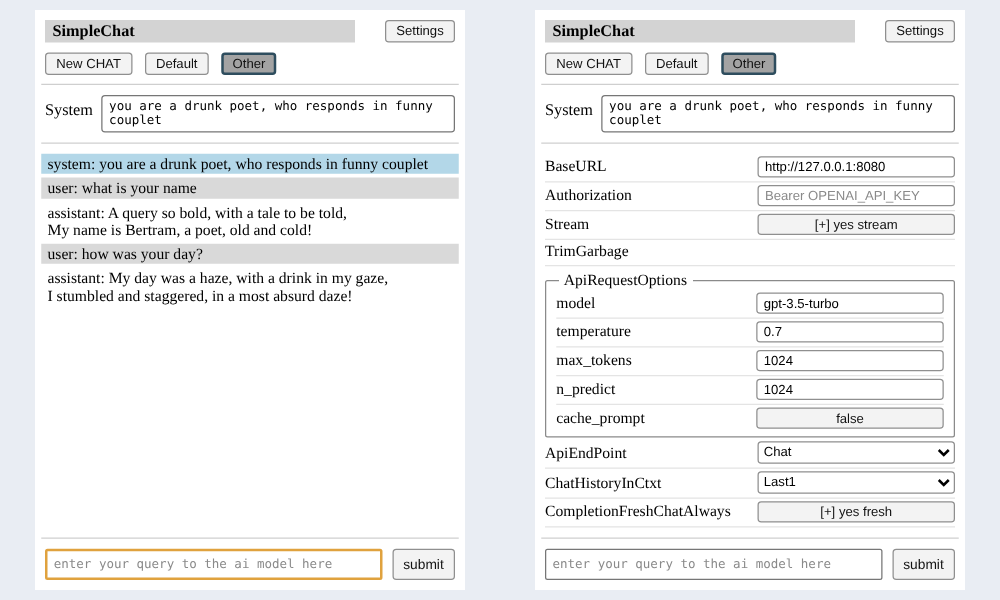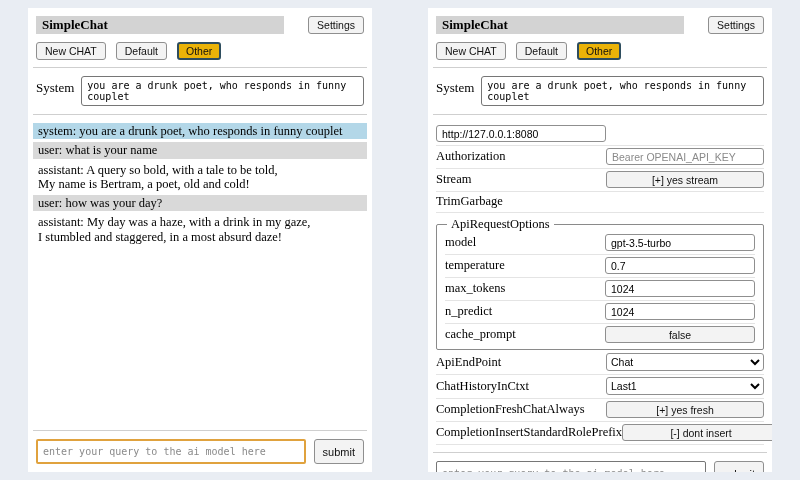--- a/index.html
+++ b/index.html
@@ -20,21 +20,21 @@
   .titlebar {
     flex:1; background:#d3d3d3; font-weight:bold; font-size:13px;
     padding:2px 6px; height:18px; line-height:14px; color:#000;
   }
   button {
     font-family:"Liberation Sans", sans-serif; font-size:10.5px; color:#111;
     background:#f3f3f3; border:1px solid #8f8f8f; border-radius:3px;
     padding:2px 8px; cursor:pointer;
   }
   .session-row { display:flex; gap:10px; margin-top:8px;align-items:flex-end; }
-  .session-btn.selected { background:#eab308; border:2px solid #2e4d5e; padding:1px 7px; }
+  .session-btn.selected { background:#a3a3a3; border:2px solid #2e4d5e; padding:1px 7px; }
 
   hr { border:none; border-top:1px solid #cfcfcf; margin:7px -3px; }
 
   
   .system-row { display:flex; gap:7px; margin:1px 0; }
   .system-label { font-size:13px; padding-top:4px; }
   .system-input {
     flex:1; height:30px; resize:none;
     font-family:"DejaVu Sans Mono", monospace; font-size:10px; color:#000;
     border:1px solid #767676; border-radius:3px; padding:3px 5px;
@@ -155,20 +155,21 @@
     <div class="system-row">
       <span class="system-label">System</span>
       <textarea class="system-input" style="">you are a drunk poet, who responds in funny couplet</textarea>
     </div>
 
     <hr>
 
     <div class="settings-list">
 
       <div class="srow">
+        <span class="slabel">BaseURL</span>
         <input class="sinput" value="http://127.0.0.1:8080" style="">
       </div>
 
       <div class="srow">
         <span class="slabel">Authorization</span>
         <input class="sinput" placeholder="Bearer OPENAI_API_KEY" style="">
       </div>
 
       <div class="srow">
         <span class="slabel">Stream</span>
@@ -220,24 +221,20 @@
         <select class="sselect">
           <option>Last1</option>
         </select>
       </div>
 
       <div class="srow">
         <span class="slabel">CompletionFreshChatAlways</span>
         <button class="sbutton">[+] yes fresh</button>
       </div>
 
-      <div class="srow">
-        <span class="slabel">CompletionInsertStandardRolePrefix</span>
-        <button class="sbutton">[-] dont insert</button>
-      </div>
 
     </div>
 
     <div class="spacer"></div>
 
     <hr>
 
     <div class="query-row">
       <input class="query-input" placeholder="enter your query to the ai model here" style="">
       <button class="submit-btn">submit</button>

